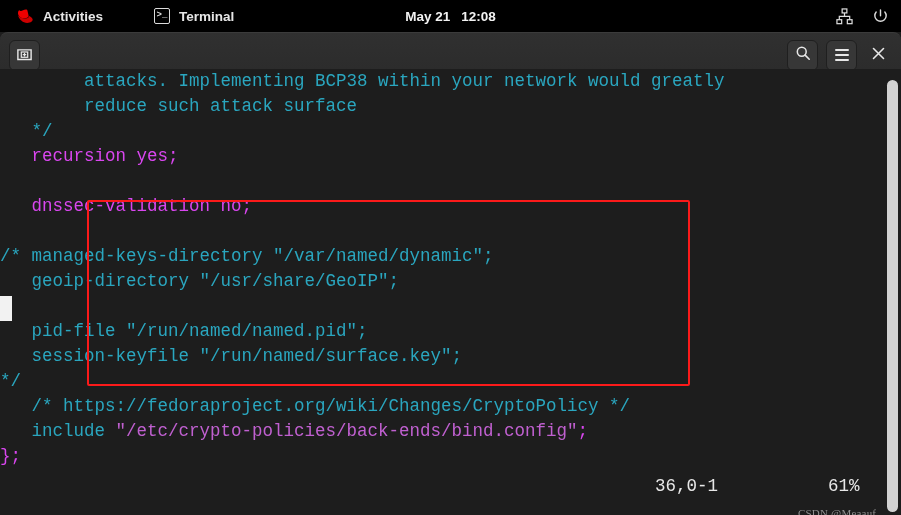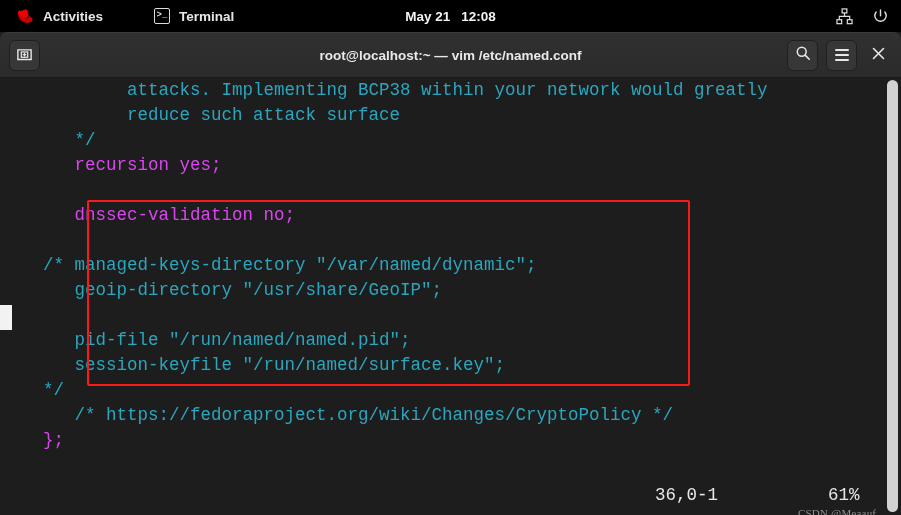--- a/index.html
+++ b/index.html
@@ -64,27 +64,26 @@
   }
   .tbar-close {
     width:26px; height:26px; display:flex; align-items:center; justify-content:center;
     color:#e8e8e8; font-size:16px; cursor:pointer; background:none; border:none;
   }
   .hamburger { display:flex; flex-direction:column; gap:3px; }
   .hamburger span { display:block; width:14px; height:2px; background:#e8e8e8; border-radius:1px; }
 
   
   .term {
-    position:absolute; left:0; top:78px; width:901px; height:437px;
+    position:absolute; left:0; top:69px; width:901px; height:437px;
     background:#1d1d1d;
     font-family:"Liberation Mono","DejaVu Sans Mono", monospace;
     font-size:17.5px; line-height:25px;
     color:#e3e3e3;
     overflow:hidden;
-    padding-left:43px;
   }
   .line { white-space:pre; height:25px; }
   .cyan   { color:#2aa6bf; }
   .white  { color:#d946ef; }
   .magenta{ color:#c060d0; }
 
   .cursor {
     position:absolute; left:0px; top:227px;
     width:12px; height:25px; background:#f2f2f2;
   }
@@ -175,21 +174,20 @@
     <div class="tbar-btn tbar-newtab">
       <span>
         <svg width="17" height="17" viewBox="0 0 18 18">
           <path d="M2 15.4V5.2h14v10.2z" fill="none" stroke="#e8e8e8" stroke-width="1.5"></path>
           <rect x="5.6" y="7.4" width="6.8" height="5.6" fill="none" stroke="#e8e8e8" stroke-width="1.3"></rect>
           <path d="M9 8.8v2.8M7.6 10.2h2.8" stroke="#e8e8e8" stroke-width="1.3" stroke-linecap="round"></path>
         </svg>
       </span>
     </div>
 
-    <div class="win-title">root@localhost:~ — vim /etc/named.conf</div>
 
     <div class="tbar-right">
       <div class="tbar-btn">
         <span>
           <svg width="16" height="16" viewBox="0 0 18 18">
             <circle cx="7.6" cy="7.6" r="5" fill="none" stroke="#e8e8e8" stroke-width="1.7"></circle>
             <path d="M11.4 11.4L16 16" stroke="#e8e8e8" stroke-width="1.8" stroke-linecap="round"></path>
           </svg>
         </span>
       </div>
@@ -219,20 +217,21 @@
         <div class="line"><span class="white"></span></div>
         <div class="line"><span class="white">   dnssec-validation no;</span></div>
         <div class="line"><span class="white"></span></div>
         <div class="line"><span class="cyan">/* managed-keys-directory "/var/named/dynamic";</span></div>
         <div class="line"><span class="cyan">   geoip-directory "/usr/share/GeoIP";</span></div>
         <div class="line"><span class="white"></span></div>
         <div class="line"><span class="cyan">   pid-file "/run/named/named.pid";</span></div>
         <div class="line"><span class="cyan">   session-keyfile "/run/named/surface.key";</span></div>
         <div class="line"><span class="cyan">*/</span></div>
         <div class="line"><span class="cyan">   /* https://fedoraproject.org/wiki/Changes/CryptoPolicy */</span></div>
+        <div class="line"><span class="cyan">   include </span><span class="magenta">"/etc/crypto-policies/back-ends/bind.config"</span><span class="white">;</span></div>
         <div class="line"><span class="white">};</span></div>
       </div>
     <div class="cursor"></div>
     <div class="statusrow">
       <span class="ruler-pos">36,0-1</span>
       <span class="ruler-pct">61%</span>
     </div>
   </div>
 
   <div class="watermark">CSDN @Meaauf</div>

